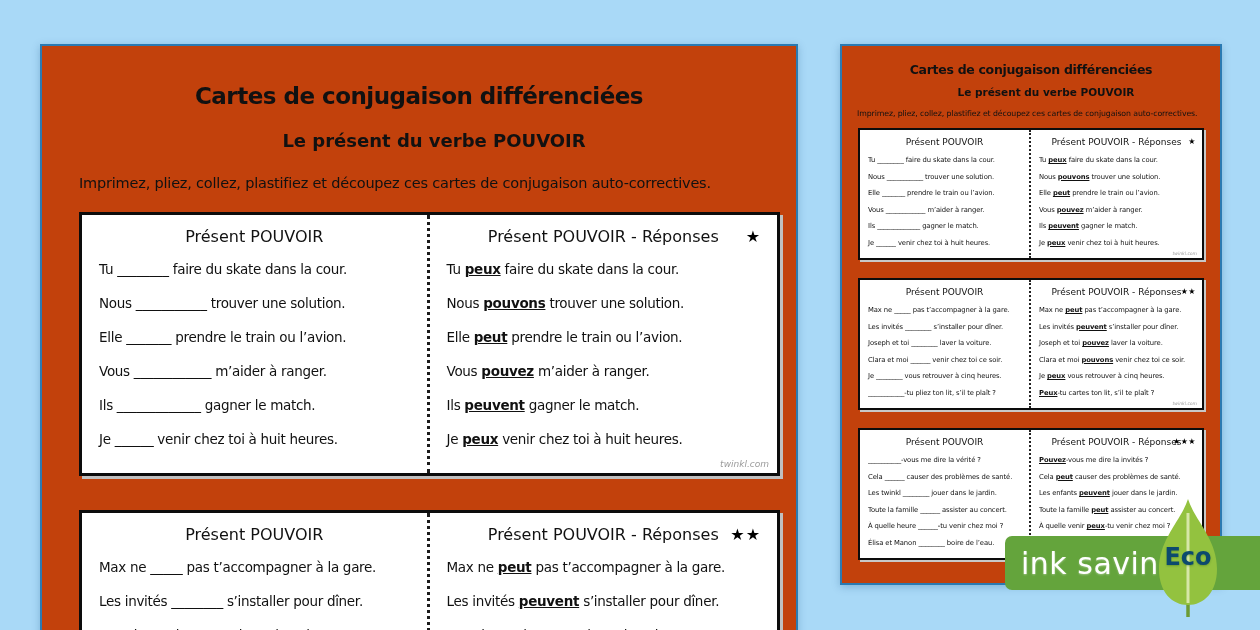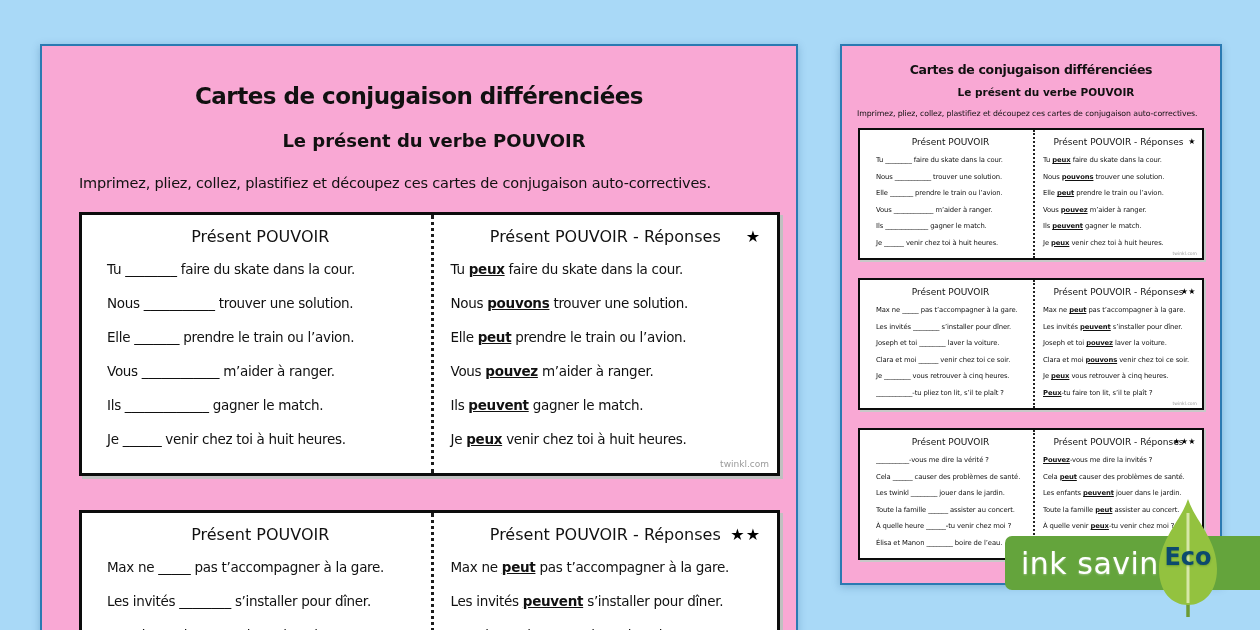--- a/index.html
+++ b/index.html
@@ -6,49 +6,49 @@
   body{
     position:relative;
     width:1260px;height:630px;
     overflow:hidden;
     background:#a9d9f7;
     font-family:"DejaVu Sans","Liberation Sans",sans-serif;
     color:#111;
   }
   .page{
     position:absolute;
-    background:#f9a8d4;
+    background:#c2410c;
     border:2px solid #2b7ab2;
     box-shadow:0 2px 8px rgba(20,80,130,.28);
     box-sizing:border-box;
     z-index:1;
   }
   .page-main{left:40px;top:44px;width:758px;height:940px;}
   .page-thumb{left:840px;top:44px;width:382px;height:541px;}
 
   .doc-title{text-align:center;font-weight:bold;}
   .doc-subtitle{text-align:center;font-weight:bold;padding-left:30px;}
 
   .page-main .doc-title{font-size:23px;line-height:28px;margin-top:36px;letter-spacing:-0.5px;}
   .page-main .doc-subtitle{font-size:18px;line-height:22px;margin-top:20px;}
   .page-main .doc-instructions{font-size:14.5px;line-height:18px;margin:22px 18px 0 37px;letter-spacing:-0.2px;white-space:nowrap;}
 
-  .card{display:flex;background:#fff;box-sizing:border-box;padding-left:8px;}
+  .card{display:flex;background:#fff;box-sizing:border-box;}
   .page-main .card{margin:20px 16px 34px 37px;height:264px;border:3px solid #0c0c0c;box-shadow:3px 3px 0 #c0c0c0;}
   .col{width:50%;box-sizing:border-box;position:relative;overflow:hidden;}
   .page-main .col{padding-top:12px;}
   .page-main .col.left{border-right:3px dotted #1c1c1c;}
   .card-header{text-align:center;}
   .page-main .card-header{font-size:16px;line-height:19px;margin-bottom:14px;}
   .page-main .rows{padding-left:17px;padding-right:5px;}
   .page-main .row{font-size:13.5px;line-height:18px;margin-bottom:16px;white-space:nowrap;letter-spacing:-0.3px;}
   .row b{font-weight:bold;text-decoration:underline;}
   .stars{position:absolute;color:#000;}
   .page-main .stars{right:16px;top:12px;font-size:16px;letter-spacing:1px;}
-  .watermark{position:absolute;color:#9b9b9b;}
+  .watermark{position:absolute;color:#9b9b9b;font-style:italic;}
   .page-main .watermark{right:8px;bottom:4px;font-size:9px;}
 
   .page-thumb .doc-title{font-size:12.5px;line-height:15px;margin-top:16px;letter-spacing:-0.3px;}
   .page-thumb .doc-subtitle{font-size:10.5px;line-height:13px;margin-top:9px;}
   .page-thumb .doc-instructions{font-size:7.8px;line-height:10px;margin:10px 8px 0 15px;letter-spacing:-0.1px;white-space:nowrap;}
   .page-thumb .card{margin:9px 16px 18px 16px;height:132px;border:2px solid #0c0c0c;box-shadow:2px 2px 0 #c8c8c8;}
   .page-thumb .col{padding-top:7px;}
   .page-thumb .col.left{border-right:2px dotted #222;}
   .page-thumb .card-header{font-size:9px;line-height:11px;margin-bottom:7px;}
   .page-thumb .rows{padding-left:8px;padding-right:2px;}
@@ -176,21 +176,21 @@
     </div>
     <div class="col right">
       <div class="card-header">Présent POUVOIR - Réponses</div>
       <div class="stars">★★</div>
       <div class="rows">
           <div class="row"><span>Max ne </span><b>peut</b><span> pas t’accompagner à la gare.</span></div>
           <div class="row"><span>Les invités </span><b>peuvent</b><span> s’installer pour dîner.</span></div>
           <div class="row"><span>Joseph et toi </span><b>pouvez</b><span> laver la voiture.</span></div>
           <div class="row"><span>Clara et moi </span><b>pouvons</b><span> venir chez toi ce soir.</span></div>
           <div class="row"><span>Je </span><b>peux</b><span> vous retrouver à cinq heures.</span></div>
-          <div class="row"><span></span><b>Peux</b><span>-tu faire ton lit, s’il te plaît ?</span></div>
+          <div class="row"><span></span><b>Peux</b><span>-tu cartes ton lit, s’il te plaît ?</span></div>
         </div>
       <div class="watermark">twinkl.com</div>
     </div>
   </div>
 
   <div class="card">
     <div class="col left">
       <div class="card-header">Présent POUVOIR</div>
       <div class="rows">
           <div class="row">__________-vous me dire la vérité ?</div>

